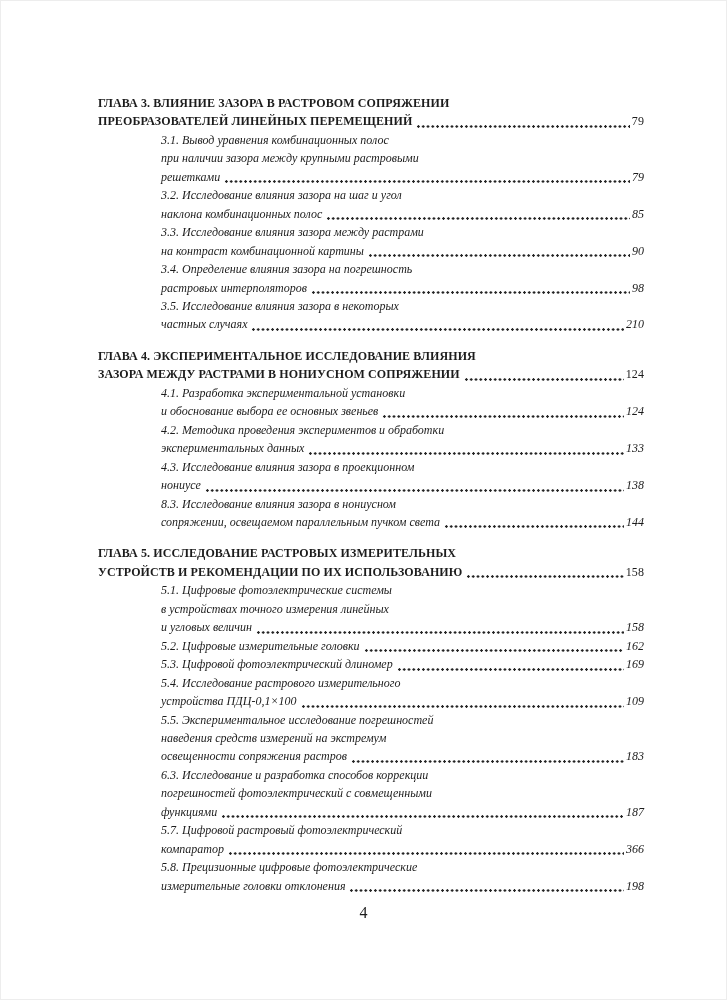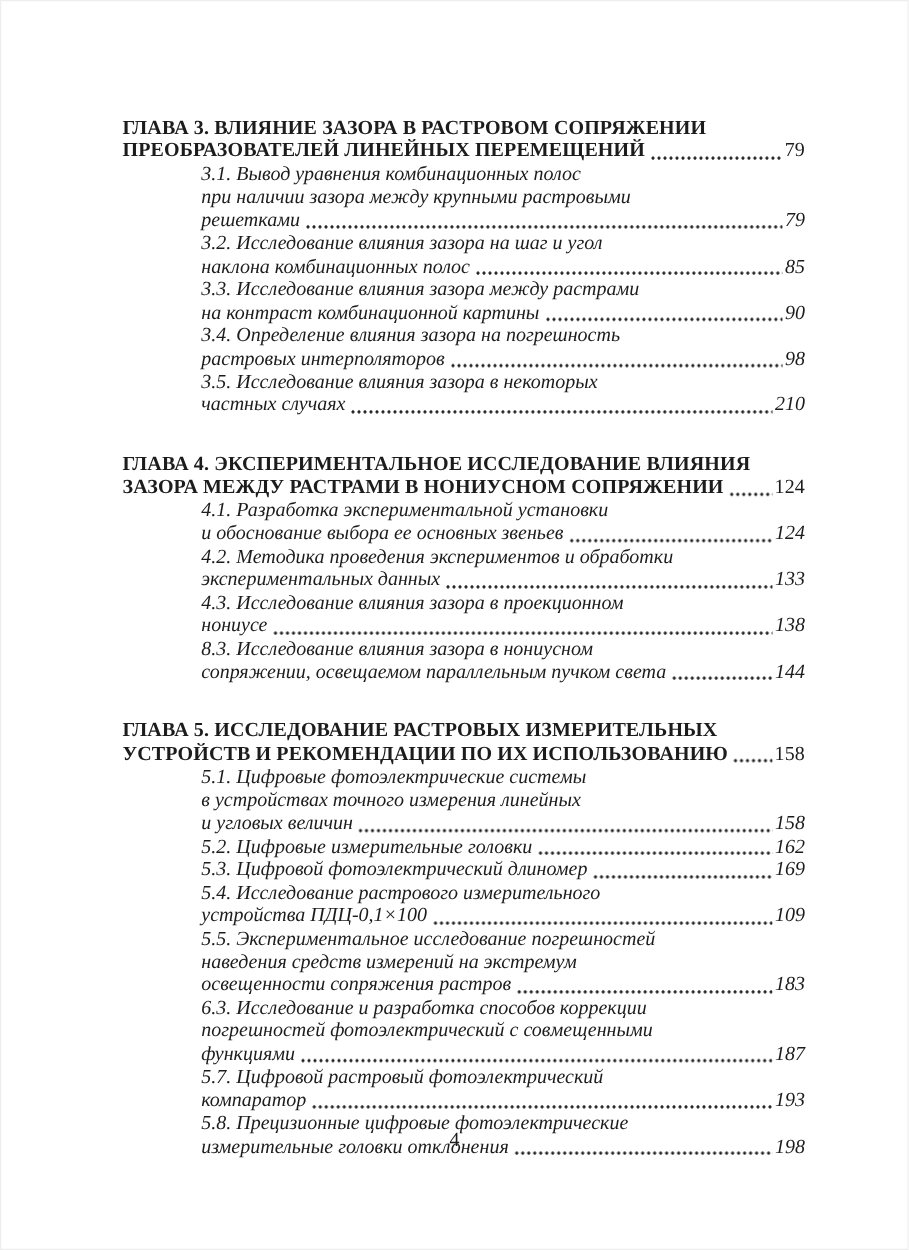--- a/index.html
+++ b/index.html
@@ -10,24 +10,24 @@
     box-sizing:border-box;
     box-shadow:inset 0 0 0 1px #ededed;
     overflow:hidden;
     font-family:"Liberation Serif","DejaVu Serif",serif;
     color:#1c1c1c;
   }
   .toc{
     position:absolute;
     left:98px;top:94px;
     width:546px;
-    font-size:16px;
+    font-size:12px;
     line-height:18.45px;
   }
-  .toc-chapter{margin-top:29px;}
+  .toc-chapter{margin-top:13px;}
   .toc-chapter:first-child{margin-top:0;}
   .chapter-heading{font-weight:bold;letter-spacing:.1px;}
   .chapter-sections{padding-left:63px;font-weight:normal;font-style:italic;}
   .plain-line{white-space:nowrap;}
   .leader-row{display:flex;align-items:flex-end;}
   .leader-row .t{white-space:nowrap;flex:0 0 auto;}
   .dots{
     flex:1 1 12px;
     min-width:10px;
     align-self:flex-end;
@@ -207,21 +207,21 @@
               <span class="t">функциями</span>
               <span class="dots"></span>
               <span class="pg">187</span>
             </div>
           </div>
           <div class="toc-entry">
             <div class="plain-line">5.7. Цифровой растровый фотоэлектрический</div>
             <div class="leader-row">
               <span class="t">компаратор</span>
               <span class="dots"></span>
-              <span class="pg">193</span>
+              <span class="pg">366</span>
             </div>
           </div>
           <div class="toc-entry">
             <div class="plain-line">5.8. Прецизионные цифровые фотоэлектрические</div>
             <div class="leader-row">
               <span class="t">измерительные головки отклонения</span>
               <span class="dots"></span>
               <span class="pg">198</span>
             </div>
           </div>

